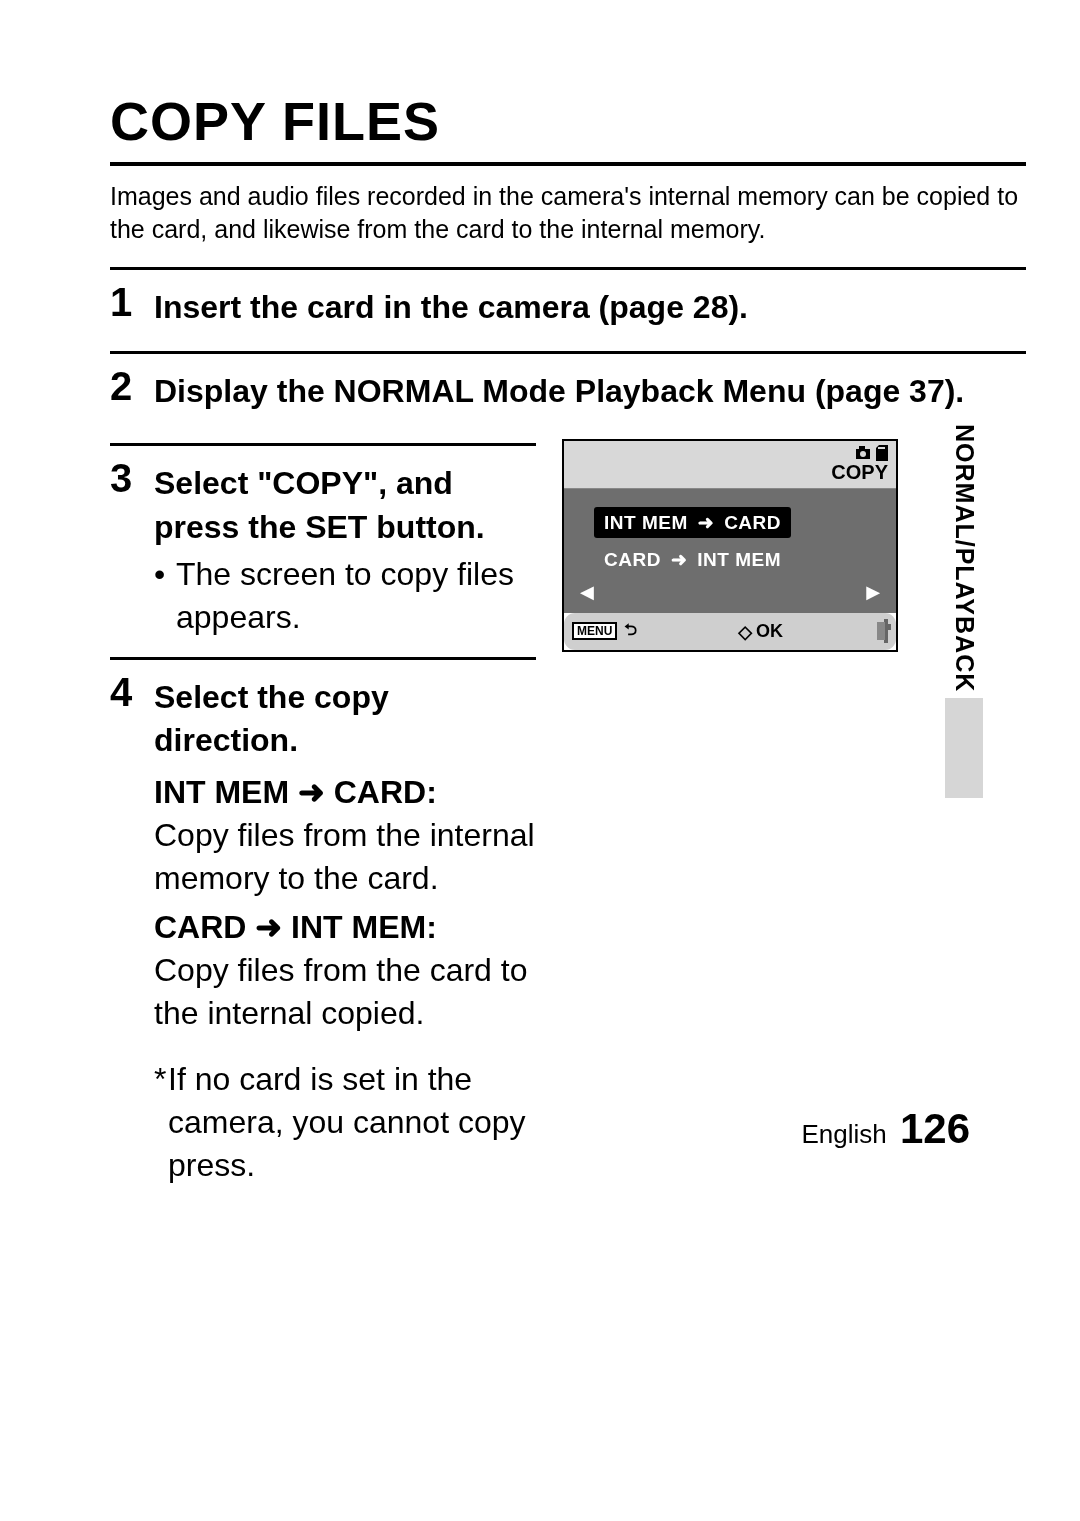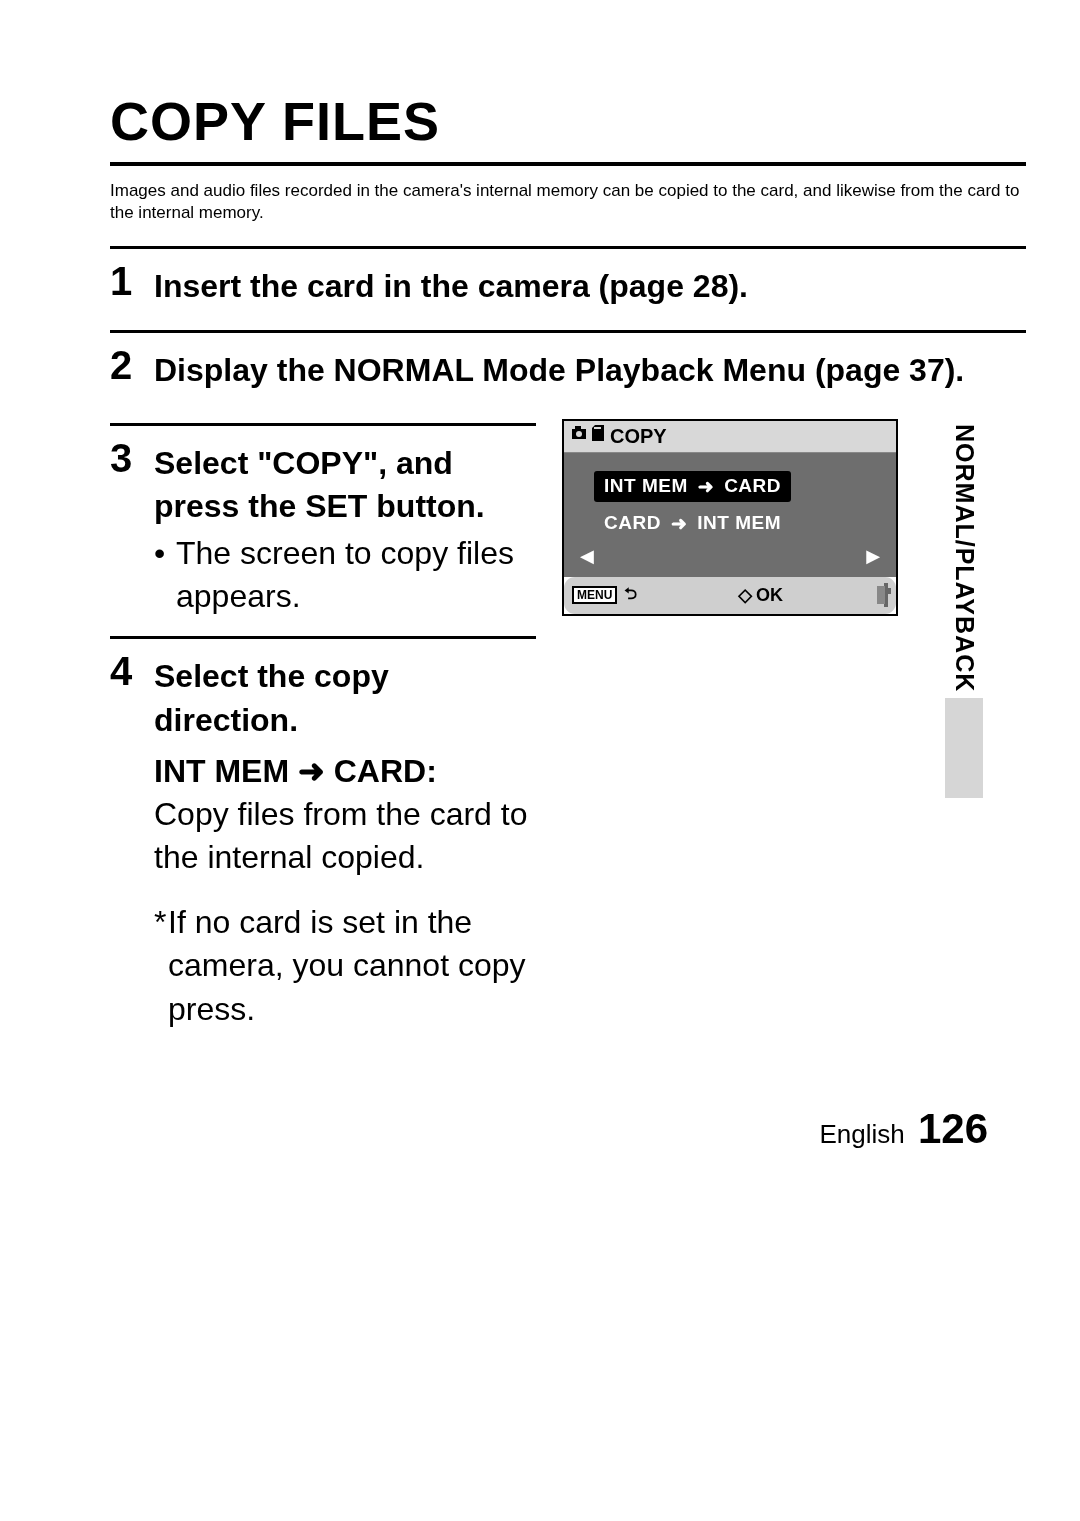--- a/index.html
+++ b/index.html
@@ -11,21 +11,21 @@
     padding: 90px 54px 70px 110px;
   }
   .title {
     font-size: 54px;
     font-weight: 900;
     letter-spacing: 1px;
     margin-bottom: 10px;
   }
   .rule-thick { border: none; border-top: 4px solid #000; margin: 6px 0 14px 0; }
   .intro {
-    font-size: 17px;
+    font-size: 25px;
     line-height: 1.3;
     margin-bottom: 22px;
   }
   .step-rule { border: none; border-top: 3px solid #000; margin: 8px 0 10px 0; }
   .step-rule-half { border: none; border-top: 3px solid #000; margin: 8px 0 10px 0; width: 426px; }
   .step-row { display: flex; align-items: flex-start; }
   .step-num {
     font-size: 40px;
     font-weight: 900;
     width: 44px;
@@ -62,40 +62,40 @@
   .side-grey {
     margin-top: 6px;
     width: 38px;
     height: 100px;
     background: #d6d6d6;
   }
   
   .footer {
     position: absolute;
     bottom: 70px;
-    right: 92px;
+    right: 110px;
     font-size: 26px;
   }
   .footer .pn { font-size: 42px; font-weight: 900; margin-left: 6px; }
   
   .lcd {
     width: 336px;
     border: 2px solid #000;
     font-family: Arial, Helvetica, sans-serif;
     margin-top: 4px;
   }
   .lcd-title {
     background: #d8d8d8;
     display: flex;
-    align-items: flex-start;
-    gap: 6px;
+    align-items: flex-end;
     padding: 4px 8px;
     font-weight: 900;
     font-size: 20px;
     border-bottom: 1px solid #888;
+    flex-direction: column;
   }
   .lcd-body {
     background: #6e6e6e;
     padding: 18px 10px 10px 10px;
   }
   .opt {
     display: inline-flex;
     align-items: center;
     gap: 10px;
     font-weight: 900;
@@ -190,21 +190,27 @@
       <div class="step-row">
         <div class="step-num">4</div>
         <div class="step-body">
           <div class="bold">Select the copy direction.</div>
 
           <div class="bold" style="margin-top:8px;">
             <span>INT MEM</span>
             <span class="arrow">➜</span>
             <span>CARD:</span>
           </div>
-
+          <div>Copy files from the internal memory to the card.</div>
+
+          <div class="bold" style="margin-top:6px;">
+            <span>CARD</span>
+            <span class="arrow">➜</span>
+            <span>INT MEM:</span>
+          </div>
           <div>Copy files from the card to the internal copied.</div>
 
           <div class="note">
             <span class="ast">*</span>
             <span>If no card is set in the camera, you cannot copy press.</span>
           </div>
         </div>
       </div>
 
     </div>

